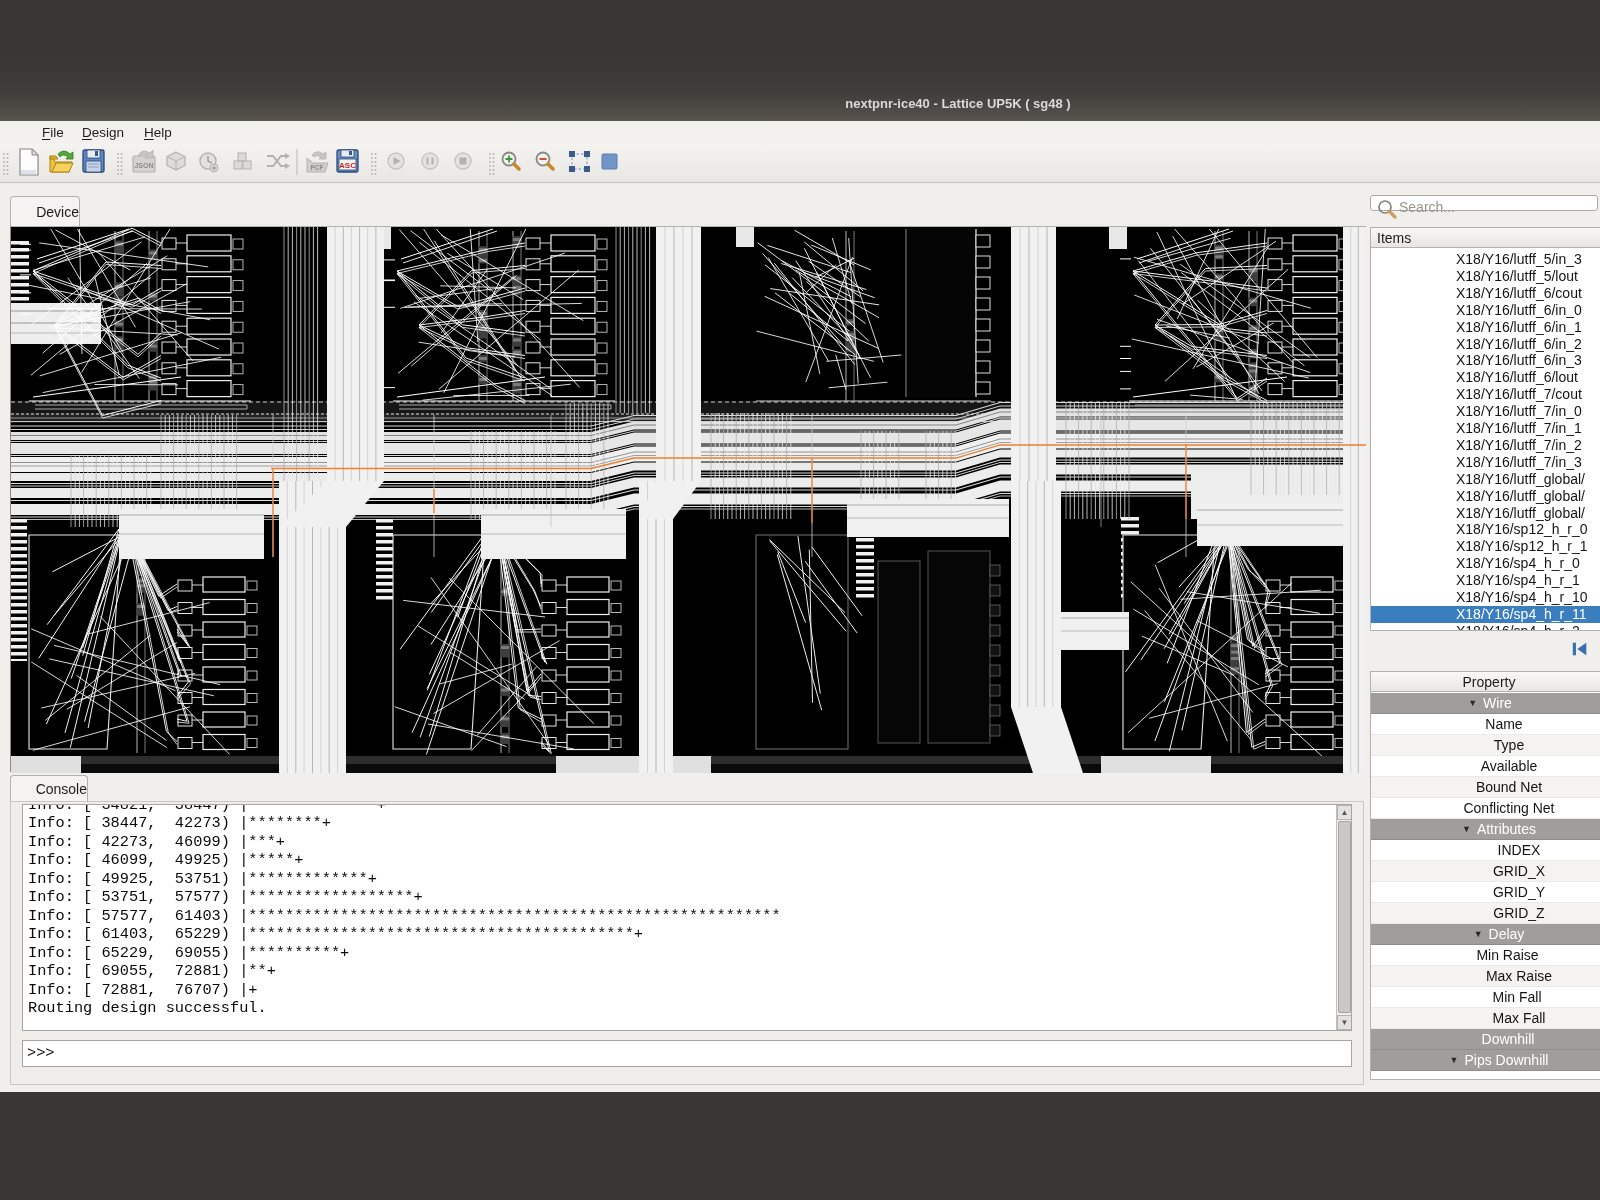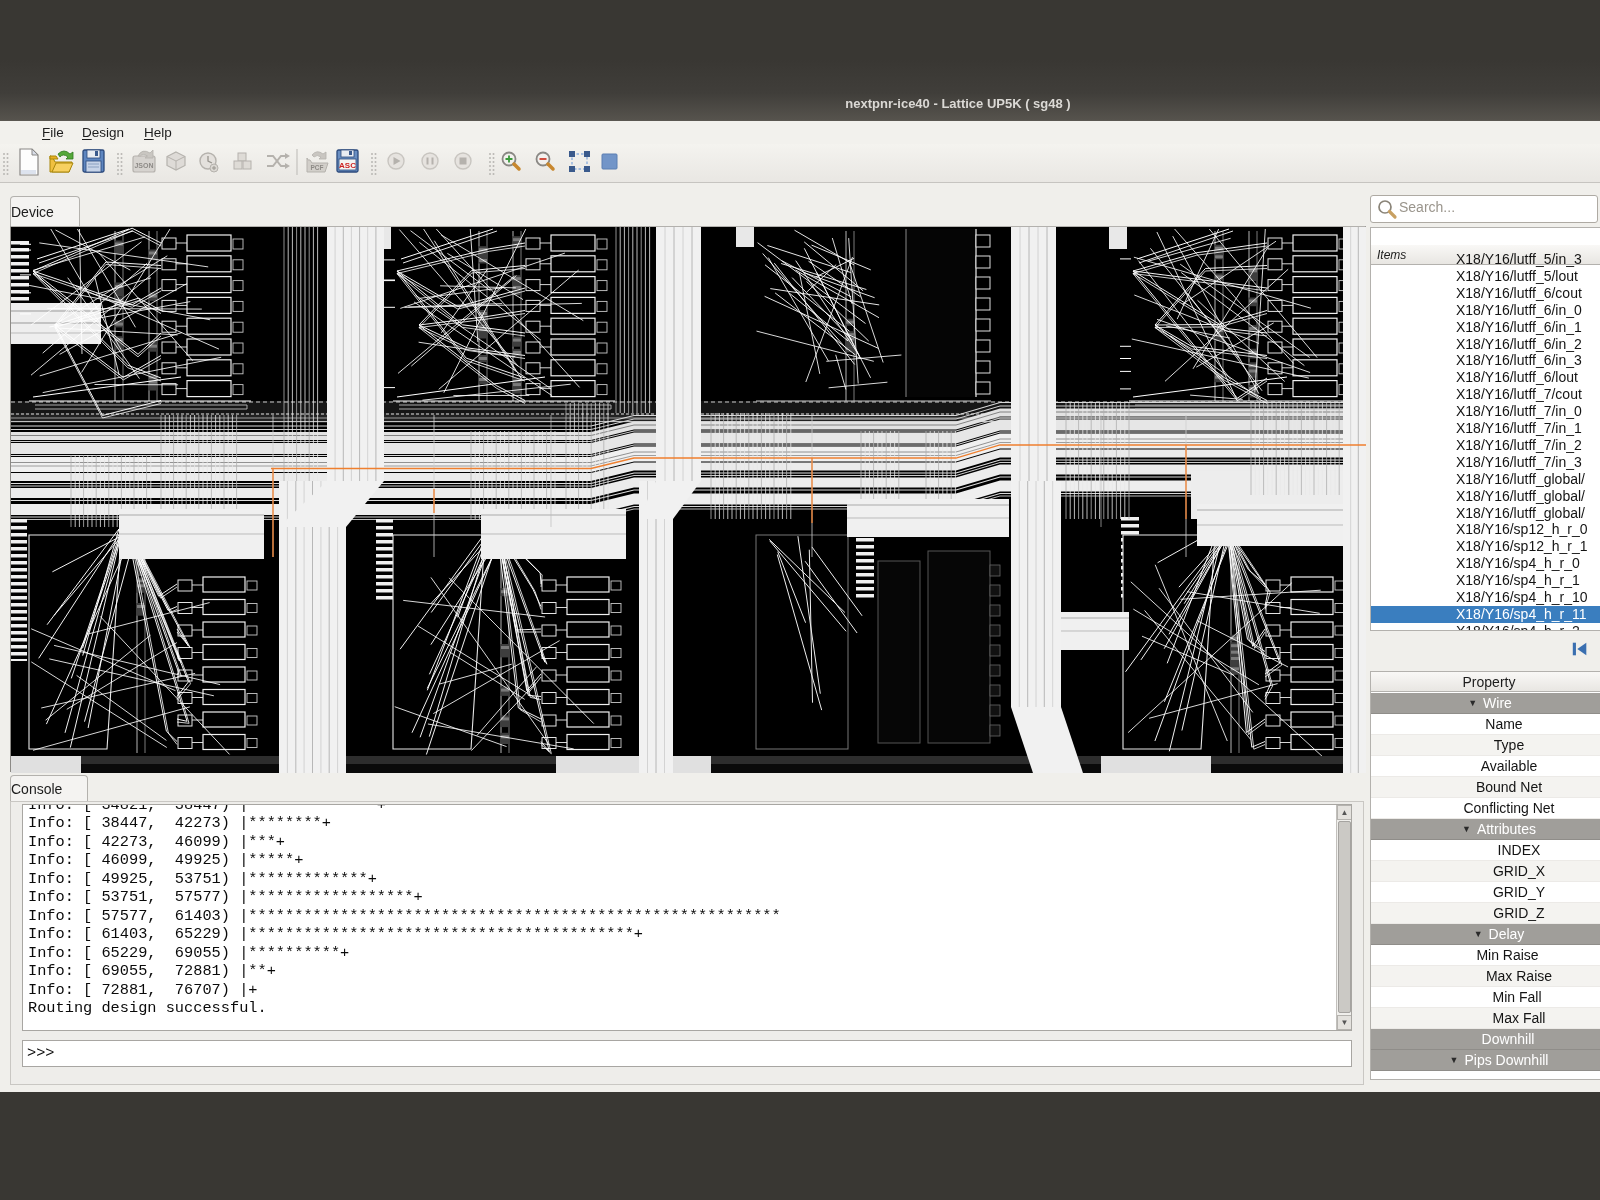--- a/index.html
+++ b/index.html
@@ -15,21 +15,21 @@
 #menubar { position:absolute; left:0; top:0; width:1600px; height:24px;
   background:#f2f1ed; border-top:1px solid #5a5751; }
 .mitem { position:absolute; top:4px; font-size:13.5px; color:#1c1c1c;margin-left:32px; }
 .mitem u { text-decoration-thickness:1px; text-underline-offset:2px; }
 #toolbar { position:absolute; left:0; top:24px; width:1600px; height:39px;
   background:linear-gradient(#f4f3ef, #e9e7e3);
   border-bottom:1px solid #c6c4c0; }
 #tabbar { position:absolute; left:0; top:64px; width:1600px; height:42px; }
 .tab { position:absolute; background:#f4f3f1;
   border:1px solid #b3b1ad; border-bottom:none; border-radius:4px 4px 0 0;
-  font-size:14px; color:#1c1c1c; text-align:left; }
+  font-size:14px; color:#1c1c1c; text-align:right; }
 #devtab { left:10px; top:12px; width:70px; height:30px; line-height:30px; }
 #canvas { position:absolute; left:10px; top:106px; width:1356px; height:546px;
   background:#000; border:1px solid #8c8a86; border-top-color:#b3b1ad; }
 #canvas svg { position:absolute; left:0; top:0; }
 #constab { left:10px; top:655px; width:78px; height:26px; line-height:26px; }
 #consframe { position:absolute; left:10px; top:681px; width:1354px; height:284px;
   border:1px solid #c9c7c3; background:#eeedea; }
 #consout { position:absolute; left:11px; top:2px; width:1330px; height:227px;
   background:#fff; border:1px solid #a8a6a2; overflow:hidden; }
 #constext { position:absolute; left:5px; top:-9px; font-family:"Liberation Mono", monospace;
@@ -39,28 +39,28 @@
 .sbtn { position:absolute; left:0; width:15px; height:15px; background:#e4e2de;
   border:1px solid #b5b3af; font-size:8px; color:#555; text-align:center; line-height:14px; }
 #sthumb { position:absolute; left:1px; top:16px; width:13px; height:192px;
   background:#cbc9c5; border:1px solid #a5a3a0; border-radius:2px; }
 #consinput { position:absolute; left:11px; top:238px; width:1330px; height:27px;
   background:#fff; border:1px solid #a8a6a2;
   font-family:"Liberation Mono", monospace; font-size:15.3px; color:#0a0a0a;
   line-height:25px; padding-left:4px; }
 
 #rpanel { position:absolute; left:1368px; top:0; width:232px; height:972px; }
-#search { position:absolute; left:2px; top:75px; width:228px; height:28px;
+#search { position:absolute; left:2px; top:75px; width:228px; height:16px;
   background:#fff; border:1px solid #aeaaa3; border-radius:3px; }
 #search .stext { position:absolute; left:28px; top:3px; font-size:14px; color:#9a958c; }
 #items { position:absolute; left:2px; top:107px; width:230px; height:404px;
   background:#fff; border:1px solid #b3b1ad; border-right:none; overflow:hidden; }
-#ihead { position:absolute; left:0; top:17px; width:230px; height:20px;
+#ihead { position:absolute; left:0; top:0; width:230px; height:20px;
   background:linear-gradient(#f9f8f6, #e8e6e2); border-bottom:1px solid #b3b1ad;
-  font-size:12px; color:#1c1c1c; padding-left:6px; line-height:20px;font-style:italic; }
+  font-size:14px; color:#1c1c1c; padding-left:6px; line-height:20px; }
 .irow { position:absolute; left:0; width:230px; height:17px; font-size:14px;
   color:#141414; padding-left:85px; line-height:16.5px; white-space:nowrap; }
 .irow.sel { background:#3a7ebf; color:#fff; }
 #skipicon { position:absolute; left:202px; top:520px; width:20px; height:18px; }
 #props { position:absolute; left:2px; top:551px; width:250px; height:409px;
   background:#fff; border:1px solid #b3b1ad; border-right:none; overflow:hidden;text-align:center; }
 #phead { position:absolute; left:0; top:0; width:230px; height:20px;
   background:linear-gradient(#f9f8f6, #e8e6e2); border-bottom:1px solid #b3b1ad;
   font-size:14px; color:#1c1c1c; padding-left:6px; line-height:20px; }
 .prow { position:absolute; left:0; width:230px; height:21px; font-size:14px;

